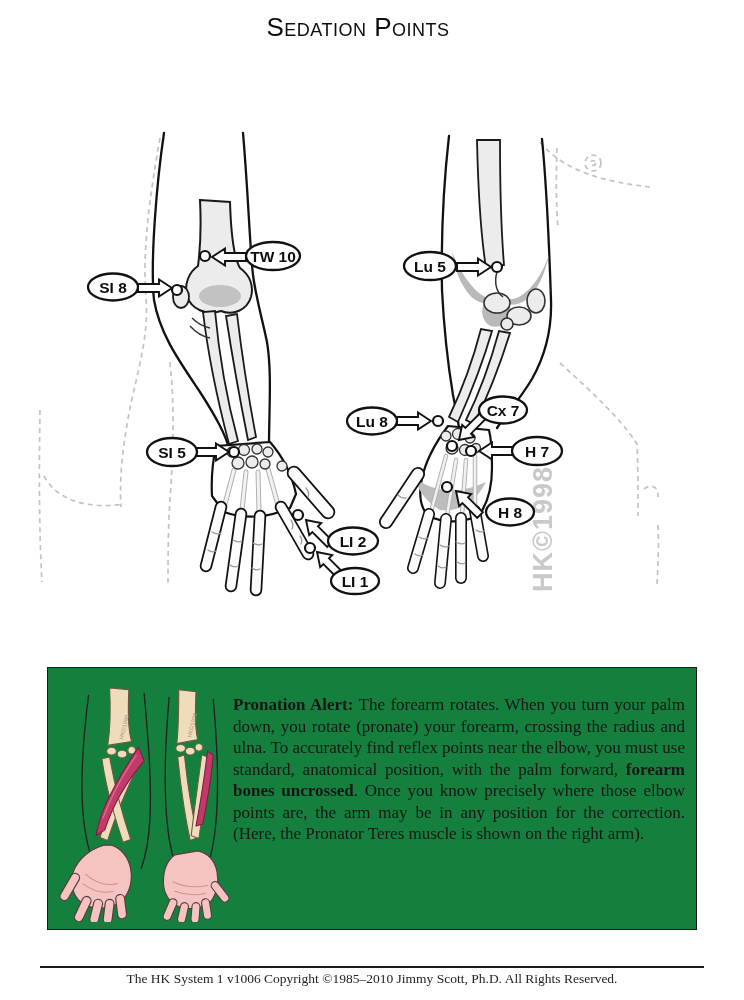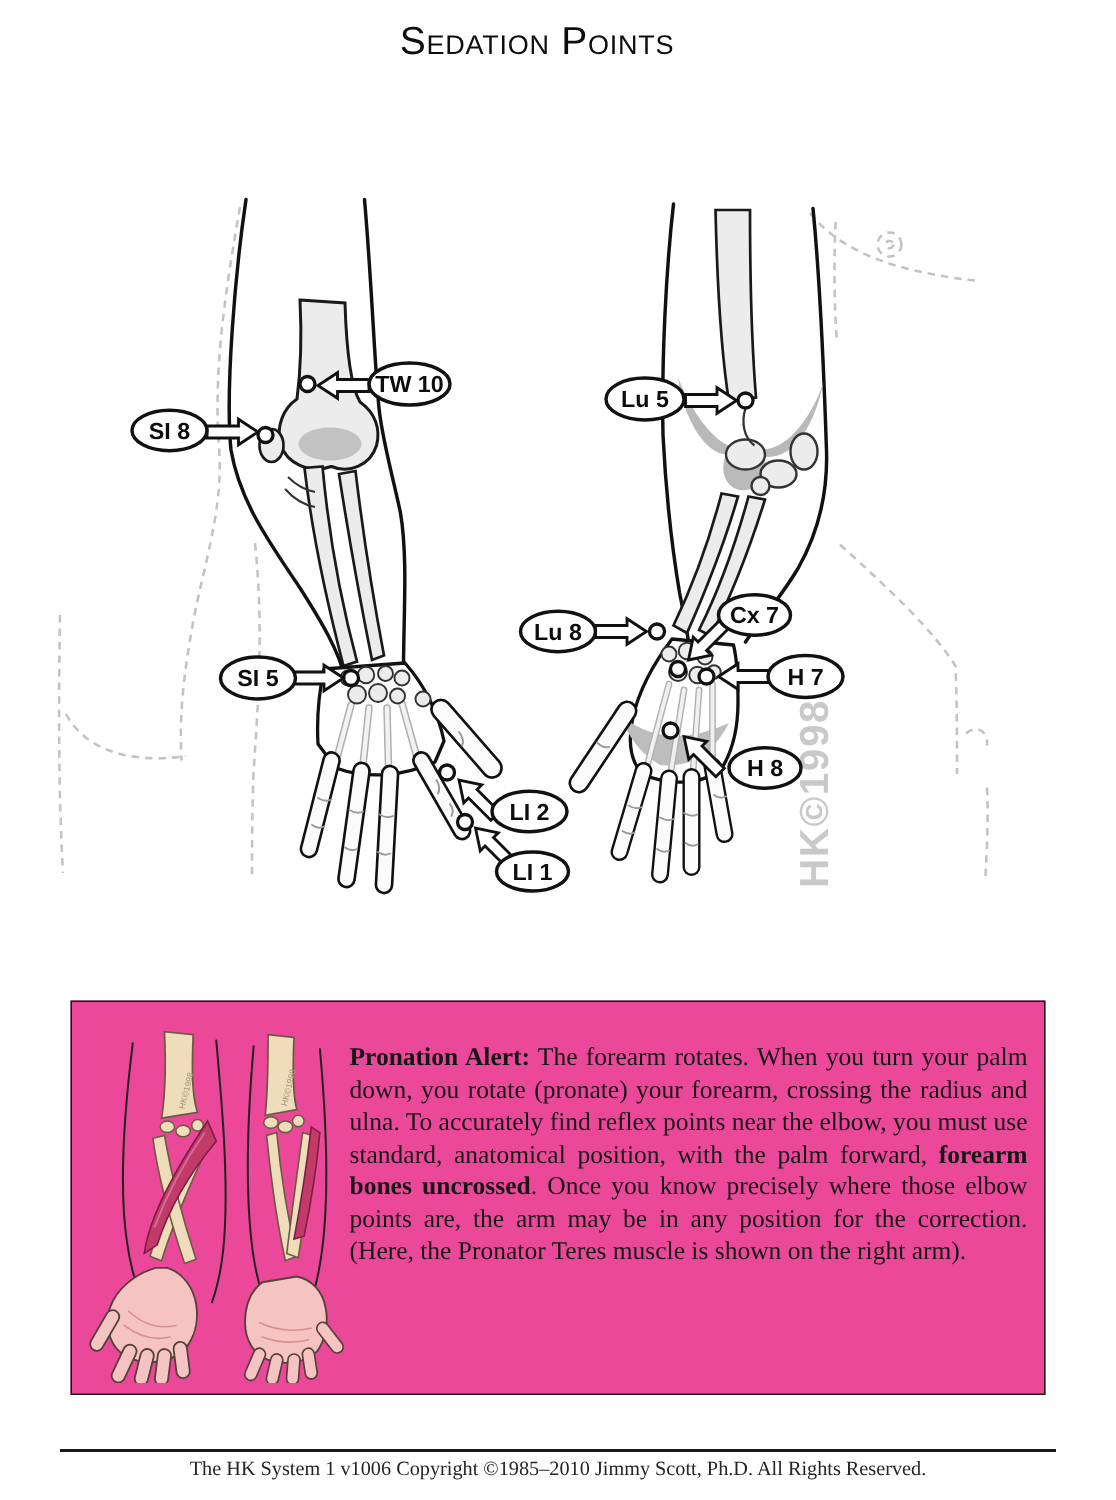--- a/index.html
+++ b/index.html
@@ -6,21 +6,21 @@
   .page{position:relative;width:744px;height:1000px;background:#fff;overflow:hidden;
         font-family:"Liberation Serif", serif;color:#1a1a1a;}
   .title{position:absolute;top:12px;left:0;width:716px;text-align:center;
          font-family:"Liberation Sans", sans-serif;font-weight:400;font-size:26px;
          font-variant:small-caps;letter-spacing:.5px;color:#0d0d0d;}
   .fig{position:absolute;top:0;left:0;width:744px;height:1000px;}
   .callout-text{font-family:"Liberation Sans", sans-serif;font-weight:700;font-size:15.5px;fill:#0d0d0d;}
   .wm{font-family:"Liberation Sans", sans-serif;font-weight:700;font-size:27px;fill:#c9c9c9;letter-spacing:1px;}
   .wm-tiny{font-family:"Liberation Sans", sans-serif;font-size:6px;fill:#a3957a;}
   .alert-box{position:absolute;left:47px;top:667px;width:648px;height:261px;
-             border:1.6px solid #1a1a1a;background:#ec4899;}
+             border:1.6px solid #1a1a1a;background:#15803d;}
   .alert-inset{position:absolute;left:10px;top:16px;width:180px;height:238px;}
   .alert-text{position:absolute;left:185px;top:26px;width:452px;
               font-size:17px;line-height:21.5px;text-align:justify;color:#161616;}
   .alert-text b{font-weight:700;}
   .footer-rule{position:absolute;left:40px;top:966px;width:664px;height:2px;background:#1a1a1a;}
   .footer-text{position:absolute;left:0;top:971px;width:744px;text-align:center;
                font-size:13.5px;color:#242424;}
 </style>
 </head>
 <body>

